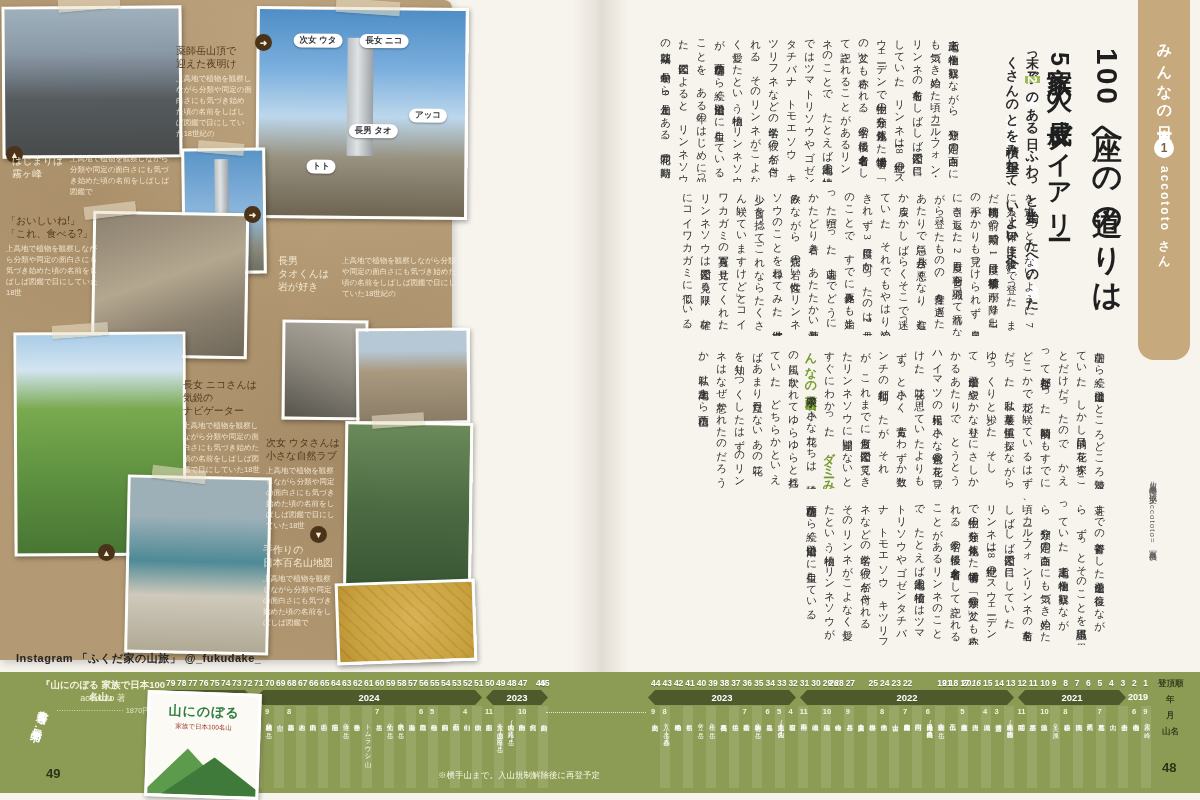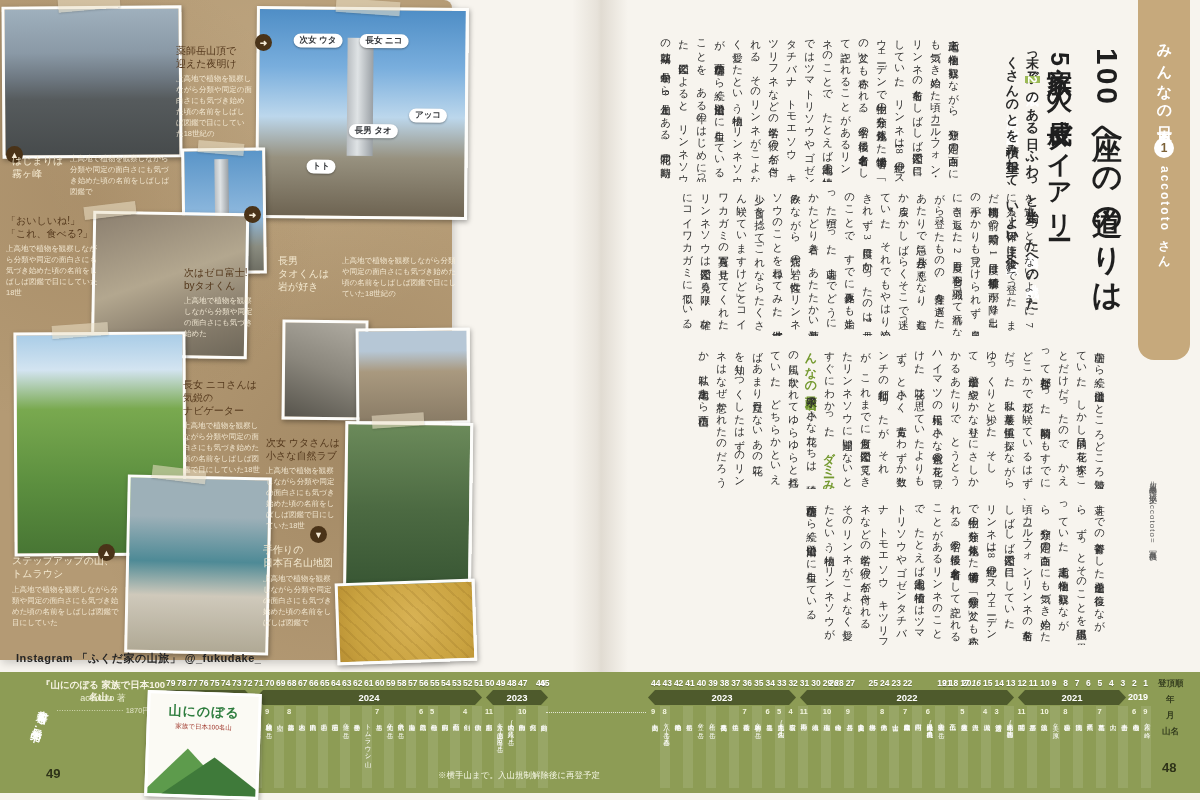--- a/index.html
+++ b/index.html
@@ -146,48 +146,38 @@
 霧ヶ峰</div>
   </div>
   <div class="cap" style="left:70px;top:150px;width:102px">
     <div class="cap-body">上高地で植物を観察しながら分類や同定の面白さにも気づき始めた頃の名前をしばしば図鑑で</div>
   </div>
   <div class="cap" style="left:6px;top:214px;width:96px">
     <div class="cap-title">「おいしいね!」
 「これ、食べる?」</div>
     <div class="cap-body">上高地で植物を観察しながら分類や同定の面白さにも気づき始めた頃の名前をしばしば図鑑で目にしていた18世</div>
   </div>
-  <div class="cap" style="left:184px;top:266px;width:72px">
-    <div class="cap-title">次はゼロ富士!
-byタオくん</div>
-    <div class="cap-body">上高地で植物を観察しながら分類や同定の面白さにも気づき始めた</div>
-  </div>
   <div class="cap" style="left:278px;top:254px;width:60px">
     <div class="cap-title lt">長男
 タオくんは
 岩が好き</div>
   </div>
   <div class="cap" style="left:342px;top:252px;width:118px">
     <div class="cap-body">上高地で植物を観察しながら分類や同定の面白さにも気づき始めた頃の名前をしばしば図鑑で目にしていた18世紀の</div>
   </div>
   <div class="cap" style="left:183px;top:378px;width:78px">
     <div class="cap-title">長女 ニコさんは
 気鋭の
 ナビゲーター</div>
     <div class="cap-body">上高地で植物を観察しながら分類や同定の面白さにも気づき始めた頃の名前をしばしば図鑑で目にしていた18世</div>
   </div>
   <div class="cap" style="left:266px;top:436px;width:84px">
     <div class="cap-title">次女 ウタさんは
 小さな自然ラブ</div>
     <div class="cap-body" style="width:72px">上高地で植物を観察しながら分類や同定の面白さにも気づき始めた頃の名前をしばしば図鑑で目にしていた18世</div>
-  </div>
-  <div class="cap" style="left:12px;top:554px;width:112px">
-    <div class="cap-title lt">ステップアップの山、
-トムラウシ</div>
-    <div class="cap-body">上高地で植物を観察しながら分類や同定の面白さにも気づき始めた頃の名前をしばしば図鑑で目にしていた</div>
   </div>
   <div class="cap" style="left:263px;top:543px;width:80px">
     <div class="cap-title lt">手作りの
 日本百名山地図</div>
     <div class="cap-body" style="width:72px">上高地で植物を観察しながら分類や同定の面白さにも気づき始めた頃の名前をしばしば図鑑で</div>
   </div>
 
   <div class="insta">Instagram 「ふくだ家の山旅」 @_fukudake_</div>
 
   <div class="paper-fold"></div>

